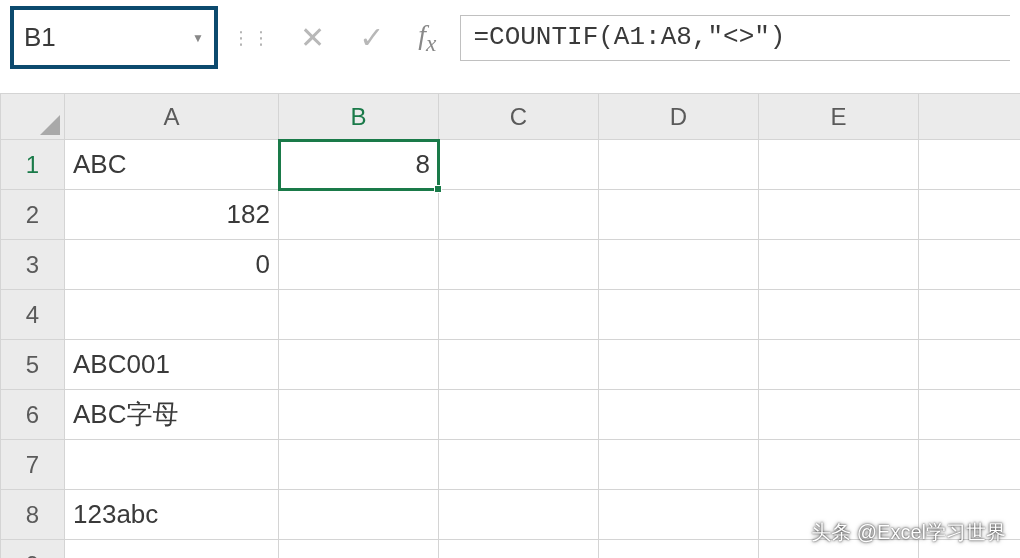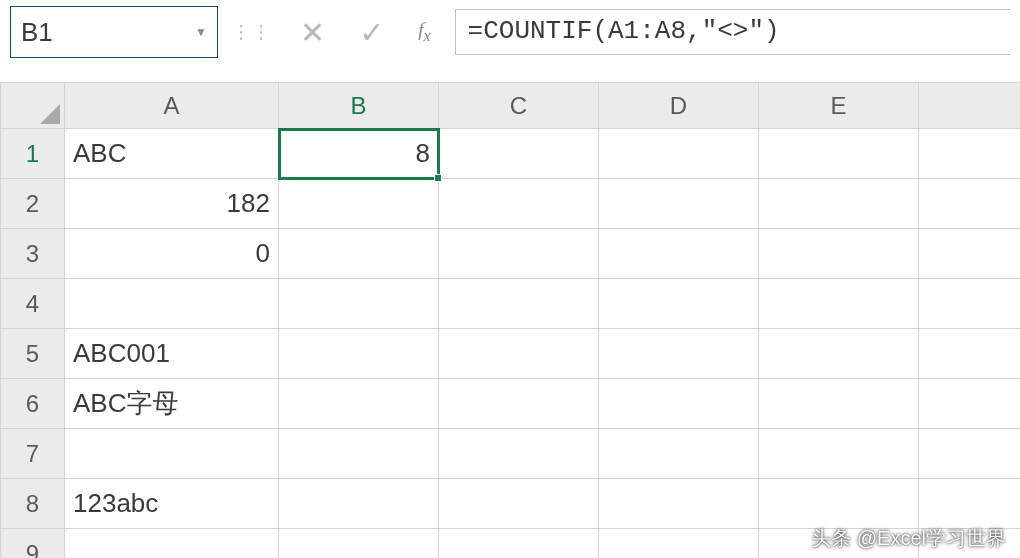--- a/index.html
+++ b/index.html
@@ -15,27 +15,27 @@
   .top-bar {
     display: flex;
     align-items: center;
     padding: 6px 10px;
     gap: 10px;
     background: #ffffff;
   }
 
   .name-box {
     width: 208px;
-    border: 1px solid #0c4a6e;
+    border: 4px solid #0c4a6e;
     background: #ffffff;
     display: flex;
     align-items: center;
     justify-content: space-between;
     padding: 4px 10px;
-    height: 52px;
+    height: 63px;
     font-size: 26px;
     color: #3a3a3a;
   }
   .name-box .dropdown-arrow {
     font-size: 12px;
     color: #888;
   }
 
   .drag-dots {
     color: #b0b0b0;
@@ -52,21 +52,21 @@
     padding: 0 14px;
   }
   .fctl {
     font-size: 30px;
     color: #b8b8b8;
     font-weight: 300;
   }
   .fctl.fx {
     font-style: italic;
     font-family: "Times New Roman", serif;
-    font-size: 19px;
+    font-size: 28px;
     color: #888;
   }
 
   .formula-input {
     flex: 1;
     height: 46px;
     border: 1px solid #c0c0c0;
     border-right: none;
     background: #ffffff;
     font-size: 26px;
@@ -158,21 +158,21 @@
     bottom: -4px;
     width: 8px;
     height: 8px;
     background: #1a7a49;
     border: 1px solid #ffffff;
   }
 
   .watermark {
     position: absolute;
     right: 14px;
-    bottom: 6px;
+    bottom: 12px;
     font-size: 20px;
     color: #ffffff;
     text-shadow: 0 0 4px rgba(0,0,0,0.6), 0 0 2px rgba(0,0,0,0.8);
     pointer-events: none;
     display: flex;
     align-items: center;
     gap: 4px;
   }
 </style>
 </head>

